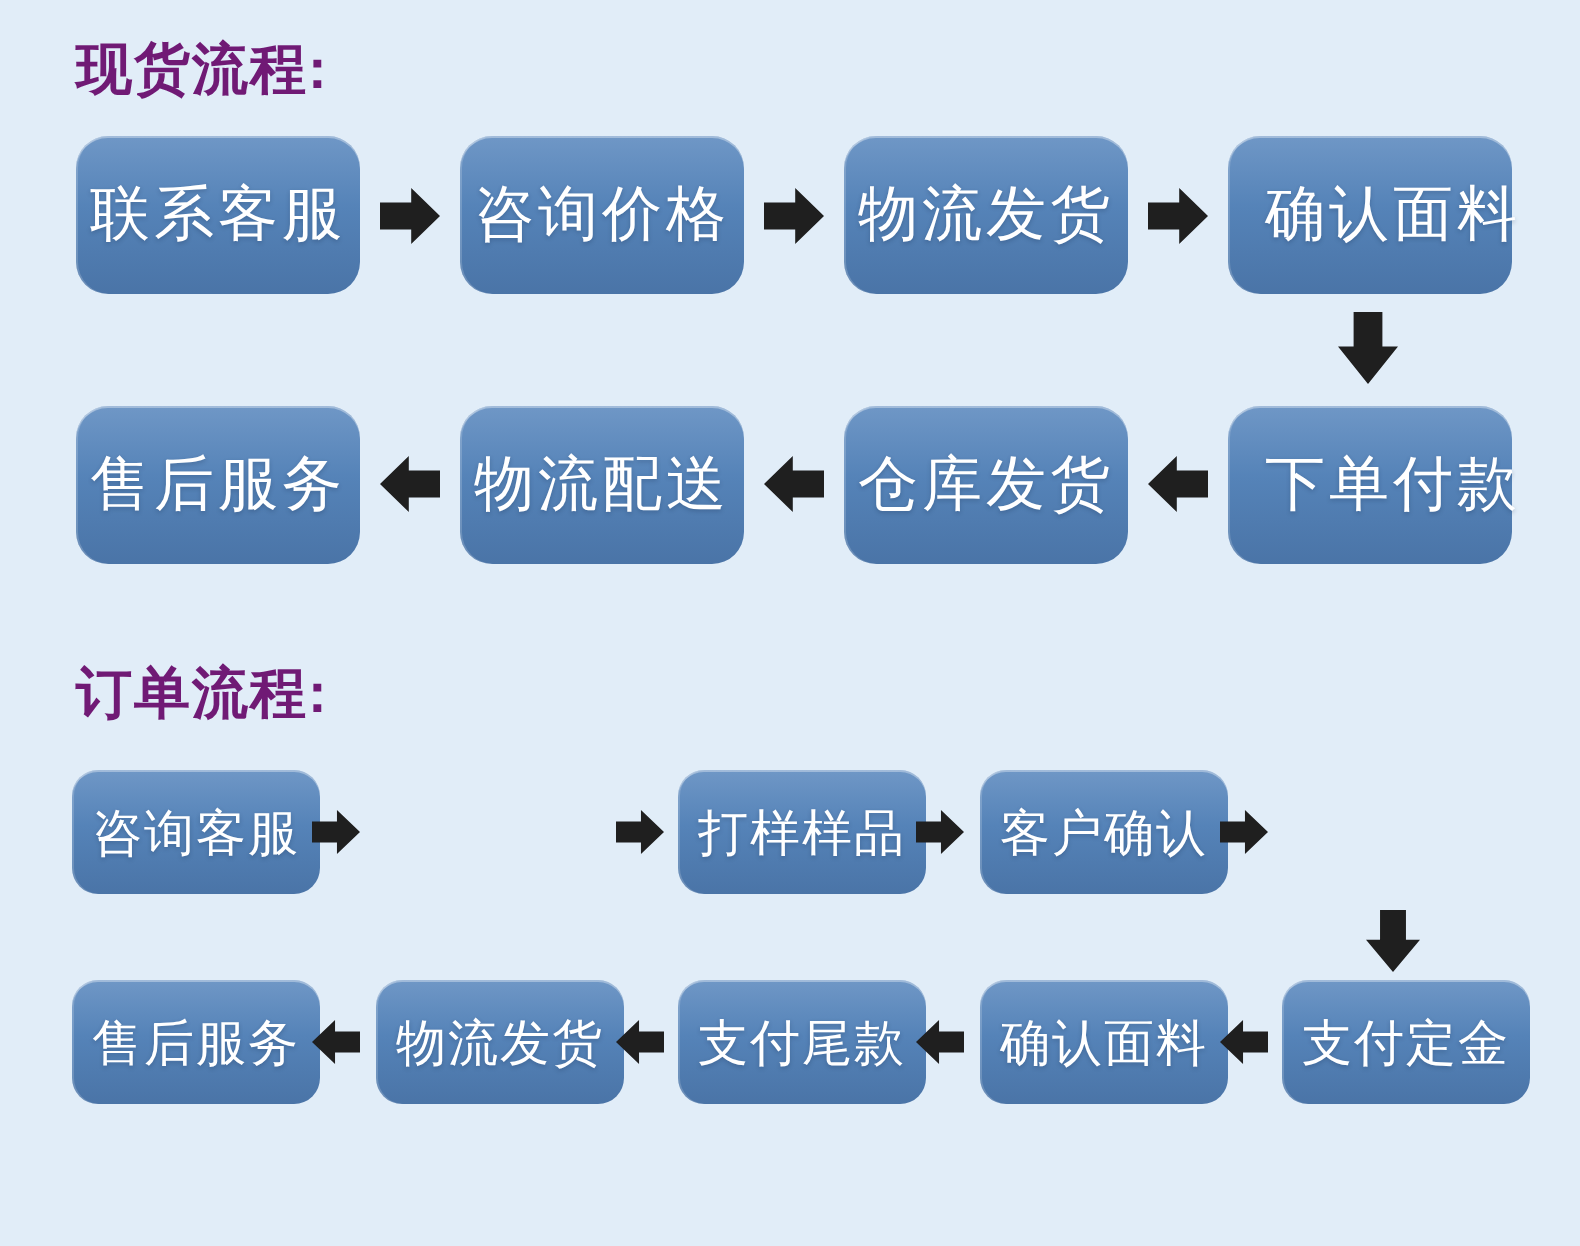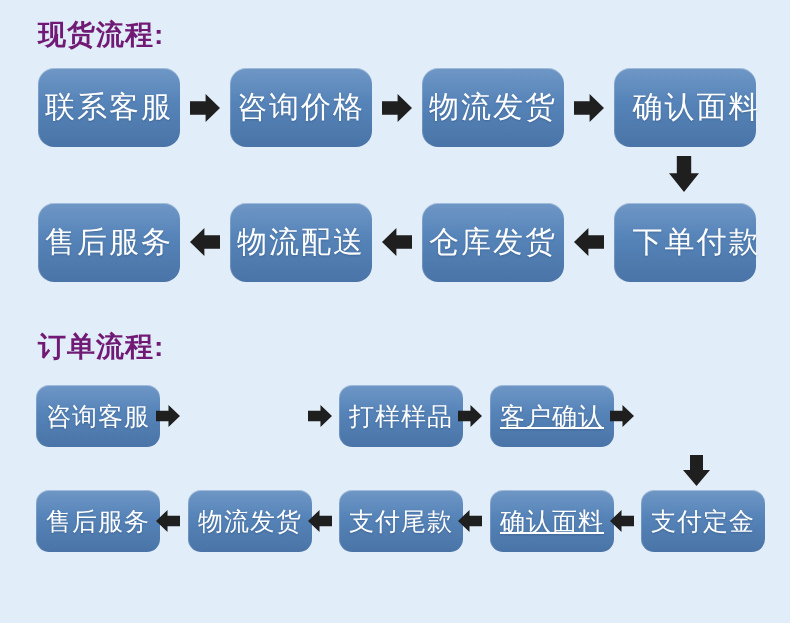--- a/index.html
+++ b/index.html
@@ -48,21 +48,21 @@
     width:124px;height:62px;
     border-radius:13px;
     font-size:25px;
     letter-spacing:1px;
   }
   
   .f1r1{top:68px;}  .f1r2{top:203px;}
   .f1c1{left:38px;} .f1c2{left:230px;} .f1c3{left:422px;} .f1c4{left:614px;padding-left:23px;}
   
   .f2r1{top:385px;} .f2r2{top:490px;}
-  .f2c1{left:36px;} .f2c2{left:188px;} .f2c3{left:339px;} .f2c4{left:490px;text-decoration:underline;} .f2c5{left:641px;}
+  .f2c1{left:36px;} .f2c2{left:188px;} .f2c3{left:339px;} .f2c4{left:490px;} .f2c5{left:641px;}
   
   .arrow{position:absolute;background:#1f1f1f;}
   .ar{clip-path:polygon(0% 26%,52% 26%,52% 0%,100% 50%,52% 100%,52% 74%,0% 74%);}
   .al{clip-path:polygon(100% 26%,48% 26%,48% 0%,0% 50%,48% 100%,48% 74%,100% 74%);}
   .ad{clip-path:polygon(26% 0%,74% 0%,74% 48%,100% 48%,50% 100%,0% 48%,26% 48%);}
   .a-big{width:30px;height:28px;}
   .a-small{width:24px;height:22px;}
   
   .f1a1{left:190px;top:94px;} .f1a2{left:382px;top:94px;} .f1a3{left:574px;top:94px;}
   .f1ad{left:669px;top:156px;width:30px;height:36px;}

